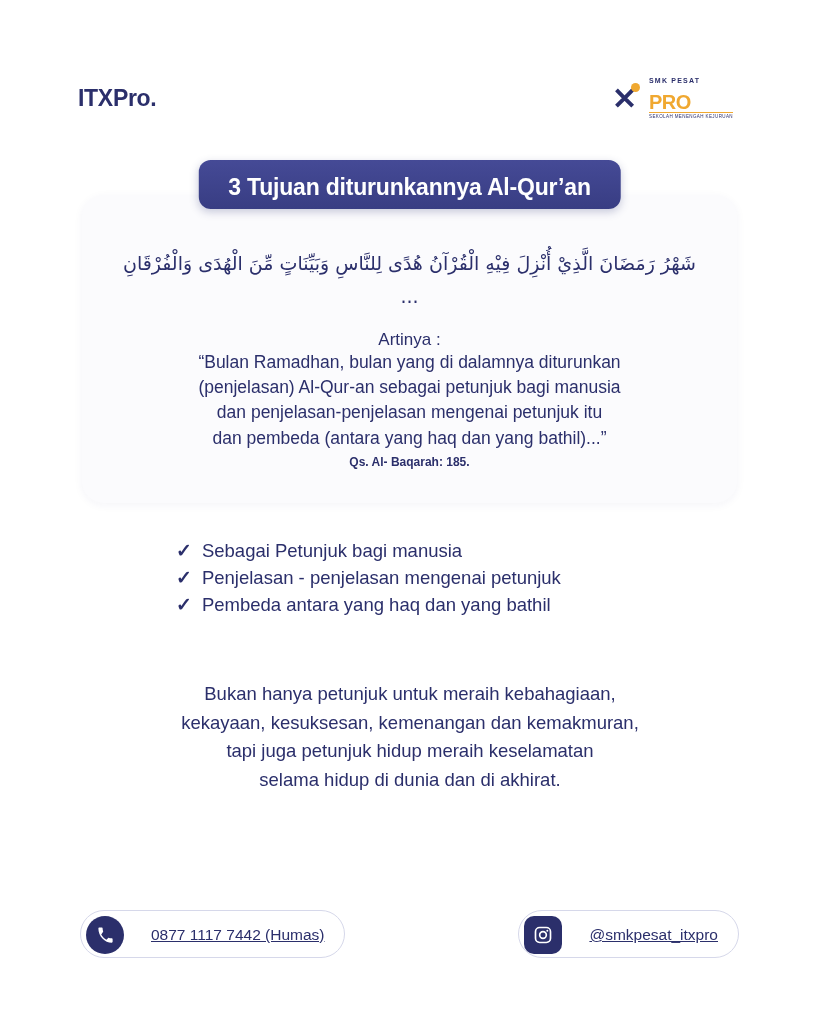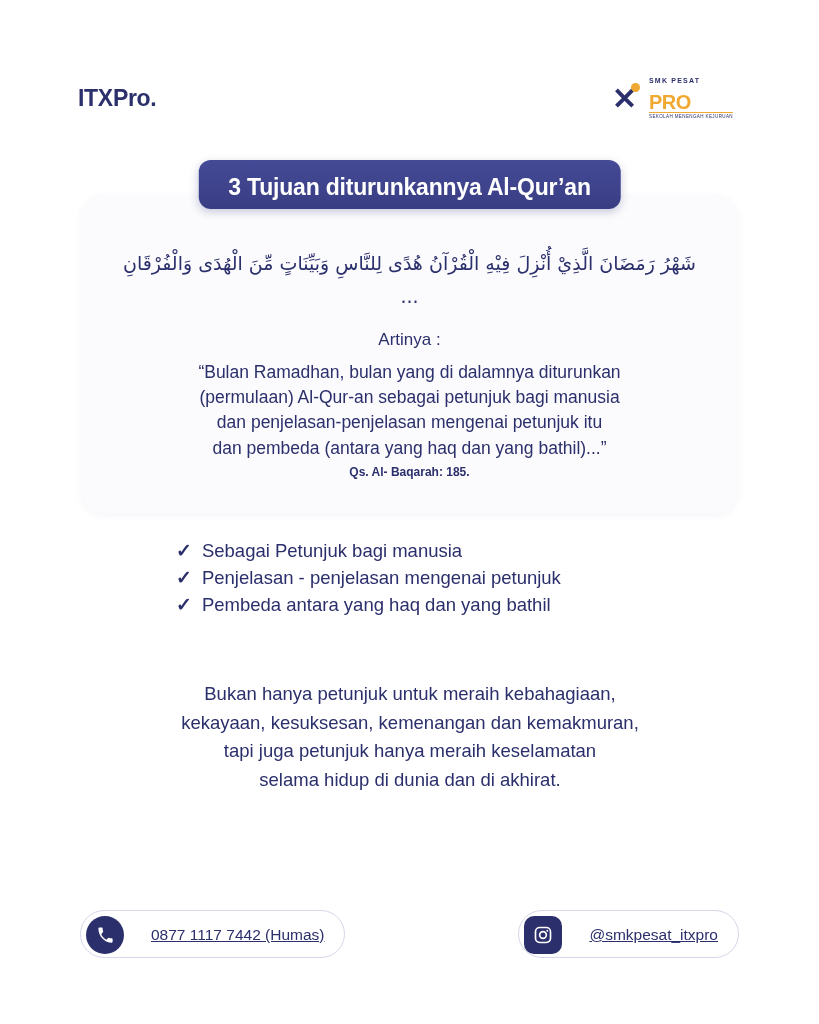--- a/index.html
+++ b/index.html
@@ -123,21 +123,21 @@
     font-family: "DejaVu Sans", "Liberation Serif", serif;
     font-size: 19px;
     line-height: 1.75;
     color: #2b2f6b;
     margin-bottom: 16px;
   }
   .meaning-label {
     text-align: center;
     font-size: 17px;
     color: #2b2f6b;
-    margin-bottom: 10px;
+    margin-bottom: 0;
   }
   .translation {
     text-align: center;
     font-size: 17.5px;
     line-height: 1.45;
     color: #2b2f6b;
   }
   .reference {
     text-align: center;
     font-size: 12px;
@@ -239,21 +239,21 @@
       </div>
     </div>
   </div>
 
   <div class="card">
     <div class="title-pill">3 Tujuan diturunkannya Al-Qur’an</div>
     <div class="arabic">شَهْرُ رَمَضَانَ الَّذِيْ أُنْزِلَ فِيْهِ الْقُرْآنُ هُدًى لِلنَّاسِ وَبَيِّنَاتٍ مِّنَ الْهُدَى وَالْفُرْقَانِ ...</div>
     <div class="meaning-label">Artinya :</div>
     <div class="translation">
       <div>“Bulan Ramadhan, bulan yang di dalamnya diturunkan</div>
-      <div>(permulaan) Al-Qur-an sebagai petunjuk bagi manusia</div>
+      <div>(penjelasan) Al-Qur-an sebagai petunjuk bagi manusia</div>
       <div>dan penjelasan-penjelasan mengenai petunjuk itu</div>
       <div>dan pembeda (antara yang haq dan yang bathil)...”</div>
     </div>
     <div class="reference">Qs. Al- Baqarah: 185.</div>
   </div>
 
   <div class="checklist">
     <div class="check-row">
       <span class="check-mark">✓</span>
       <span>Sebagai Petunjuk bagi manusia</span>
@@ -269,21 +269,21 @@
   </div>
 
   <div class="closing">
     <div>
       <span>Bukan hanya </span><b>petunjuk untuk meraih kebahagiaan,</b>
     </div>
     <div>
       <b>kekayaan, kesuksesan, kemenangan dan kemakmuran,</b>
     </div>
     <div>
-      <span>tapi juga petunjuk hanya meraih </span><b>keselamatan</b>
+      <span>tapi juga petunjuk hidup meraih </span><b>keselamatan</b>
     </div>
     <div>
       <b>selama hidup di dunia dan di akhirat.</b>
     </div>
   </div>
 
   <div class="footer">
     <div class="contact-chip">
       <span class="chip-icon">
         <svg width="19" height="19" viewBox="0 0 24 24" fill="#ffffff" aria-hidden="true">

